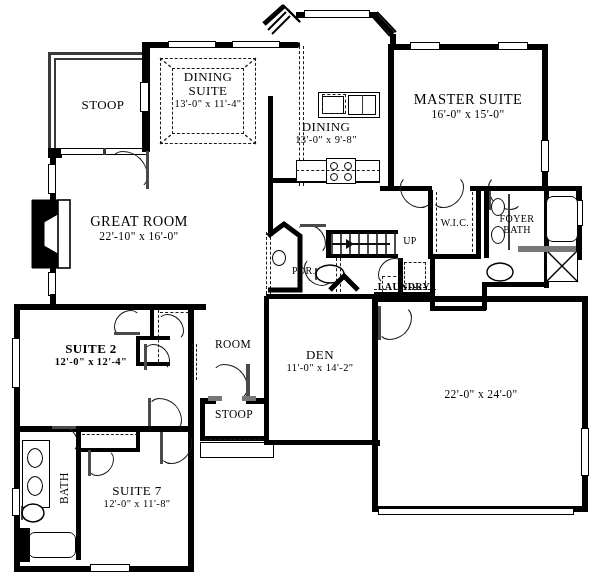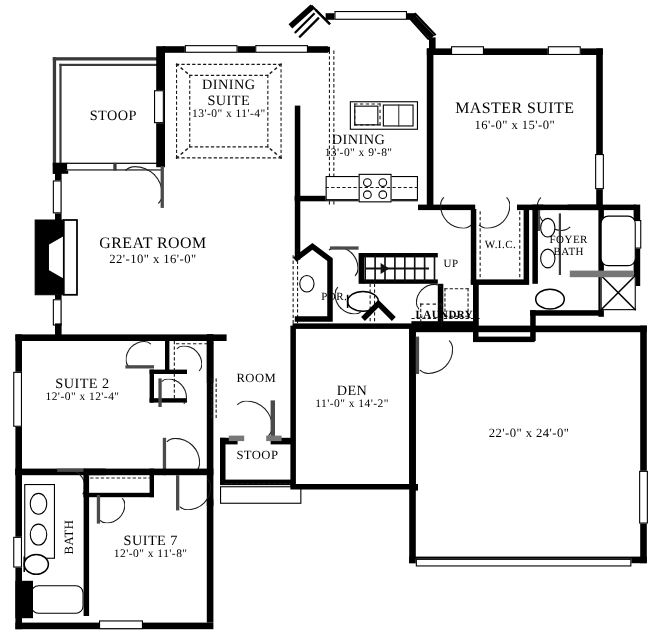--- a/index.html
+++ b/index.html
@@ -346,21 +346,21 @@
   <div class="w" style="left:430px; top:306px; width:56px; height:5px;"></div>
   <div class="w" style="left:482px; top:282px; width:5px; height:28px;"></div>
   <div class="w" style="left:482px; top:282px; width:66px; height:5px;"></div>
 
   <div class="w" style="left:14px; top:304px; width:192px; height:6px;"></div>
   <div class="w" style="left:14px; top:304px; width:6px; height:128px;"></div>
   <div class="win" style="left:12px; top:338px; width:8px; height:50px;"></div>
   <div class="w" style="left:14px; top:426px; width:82px; height:6px;"></div>
   <div class="w" style="left:188px; top:304px; width:6px; height:156px;"></div>
 
-  <div class="lbl t-mid" style="left:12px; top:342px; width:126px;">
+  <div class="lbl t-mid" style="left:28px; top:342px; width:126px;font-weight:bold;">
     <span class="nm">SUITE 2</span>
     <span class="dm">12'-0" x 12'-4"</span>
   </div>
 
   <div class="w" style="left:150px; top:310px; width:4px; height:30px;"></div>
   <div class="w" style="left:136px; top:336px; width:34px; height:4px;"></div>
   <div class="w" style="left:136px; top:336px; width:4px; height:30px;"></div>
   <div class="w" style="left:136px; top:362px; width:34px; height:4px;"></div>
   <div class="dashline-v" style="left:158px; top:310px; height:52px;"></div>
   <div class="dashline-h" style="left:160px; top:312px; width:34px;"></div>

